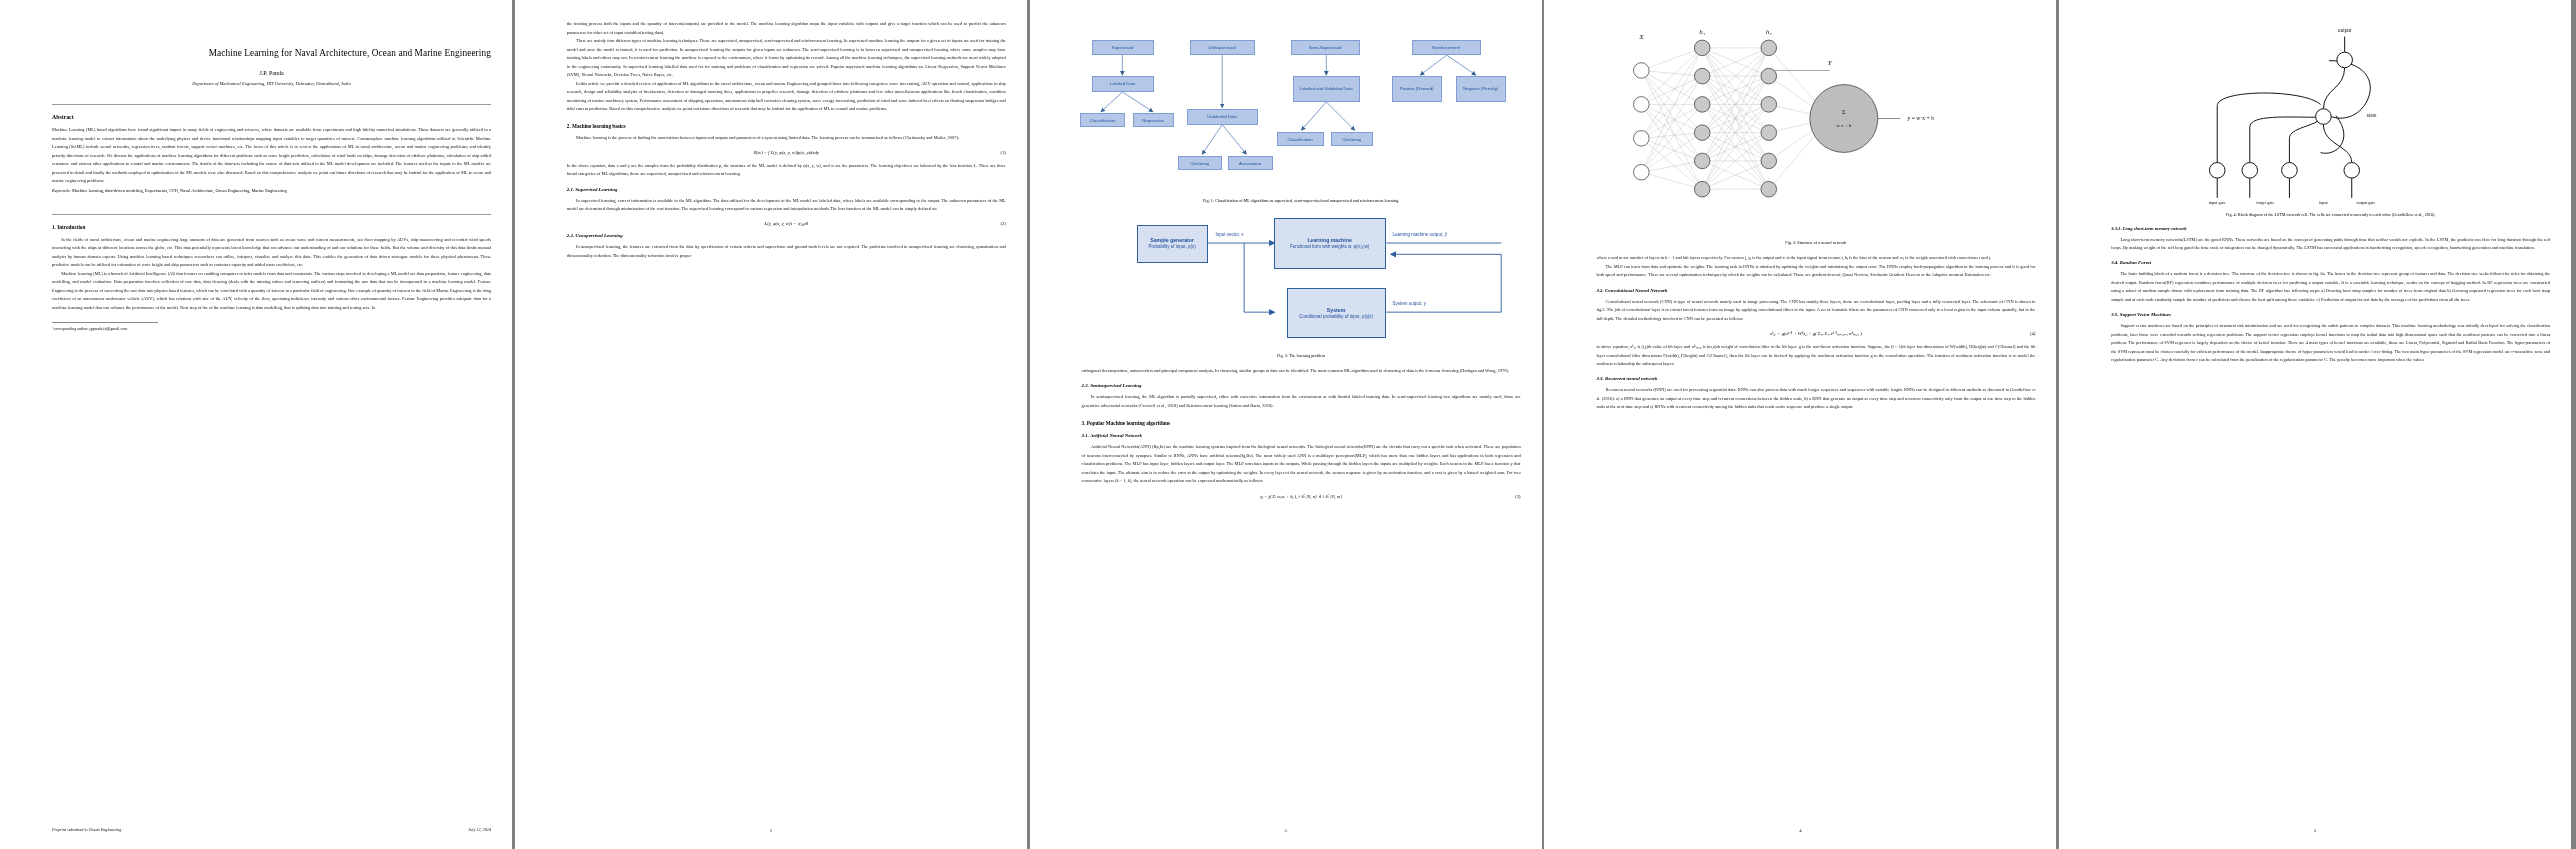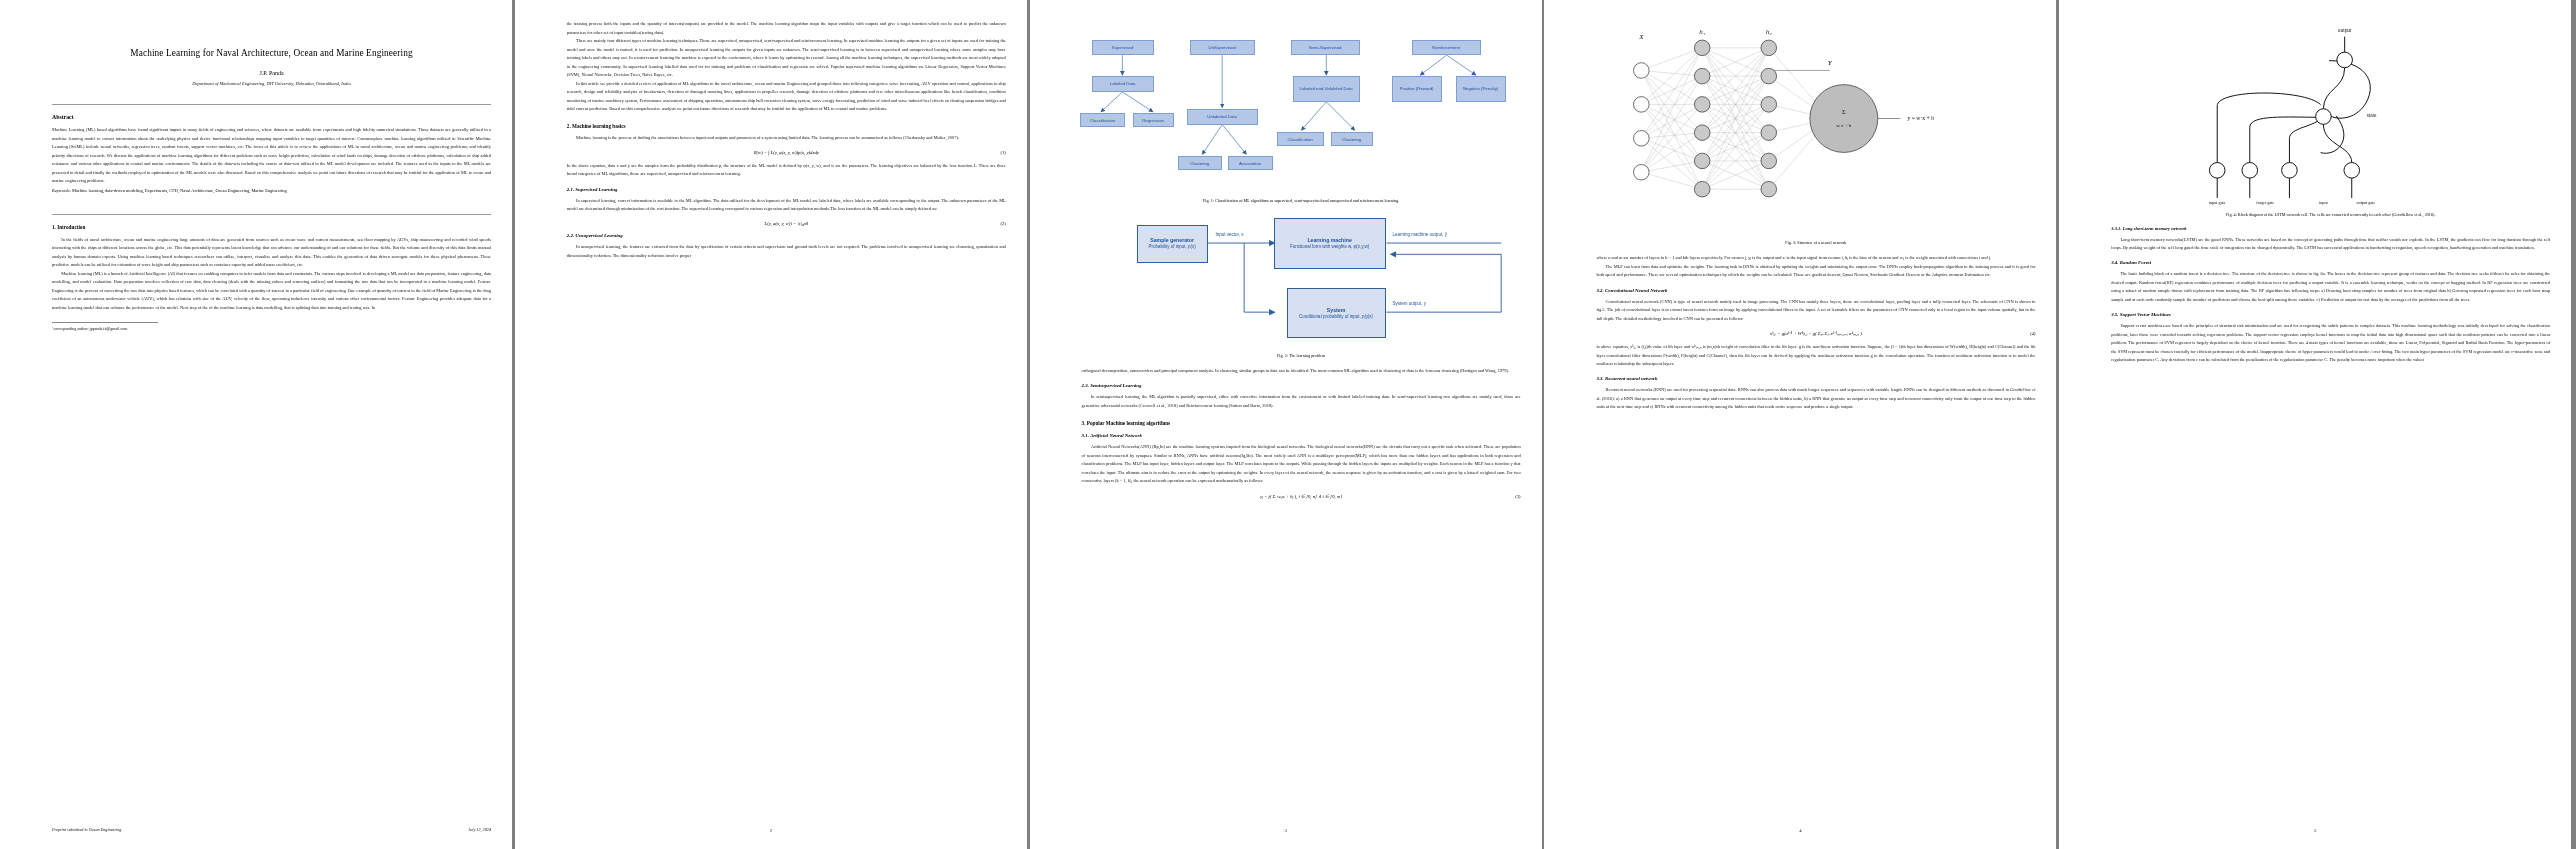--- a/index.html
+++ b/index.html
@@ -1,20 +1,20 @@
 <!DOCTYPE html>
 <html style="font-size:11.3px"><head>
 <meta charset="utf-8">
 <style>
   html,body{margin:0;padding:0;background:#6e6e6e;}
   body{font-family:"Liberation Serif",serif;}
   #stage{width:2576px;height:849px;position:relative;background:#808080;overflow:hidden;display:flex;gap:2.8px;padding:0;}
   .page{position:relative;background:#ffffff;width:512px;height:849px;flex:0 0 512px;overflow:hidden;}
   .inner{position:absolute;left:52px;right:21px;top:20px;bottom:14px;}
-  .ttl{text-align:center;font-size:9.3px;margin:28px 0 0 0;font-weight:400;letter-spacing:0.1px;}
+  .ttl{text-align:right;font-size:9.3px;margin:28px 0 0 0;font-weight:400;letter-spacing:0.1px;}
   .author{text-align:center;font-size:6px;margin-top:12px;}
   .affil{text-align:center;font-size:4.5px;font-style:italic;margin-top:5px;color:#111;}
   .rule{border-top:0.8px solid #9a9a9a;margin:18.4px 0 8.5px 0;}
   .h-abs{font-size:5.8px;font-weight:bold;margin:0 0 6.4px 0;}
   p.body{font-size:4.4px;line-height:1.93;text-align:justify;margin:0 0 0 0;hyphens:auto;color:#111;}
   p.body.ind{text-indent:9.2px;}
   .kw{font-size:4.4px;line-height:1.93;text-align:left;margin-top:1.4px;}
   .kw i{font-style:italic;}
   .h1{font-size:5.2px;font-weight:bold;margin:9.2px 0 5.7px 0;}
   .h2{font-size:4.9px;font-weight:bold;font-style:italic;margin:7.8px 0 5px 0;}

